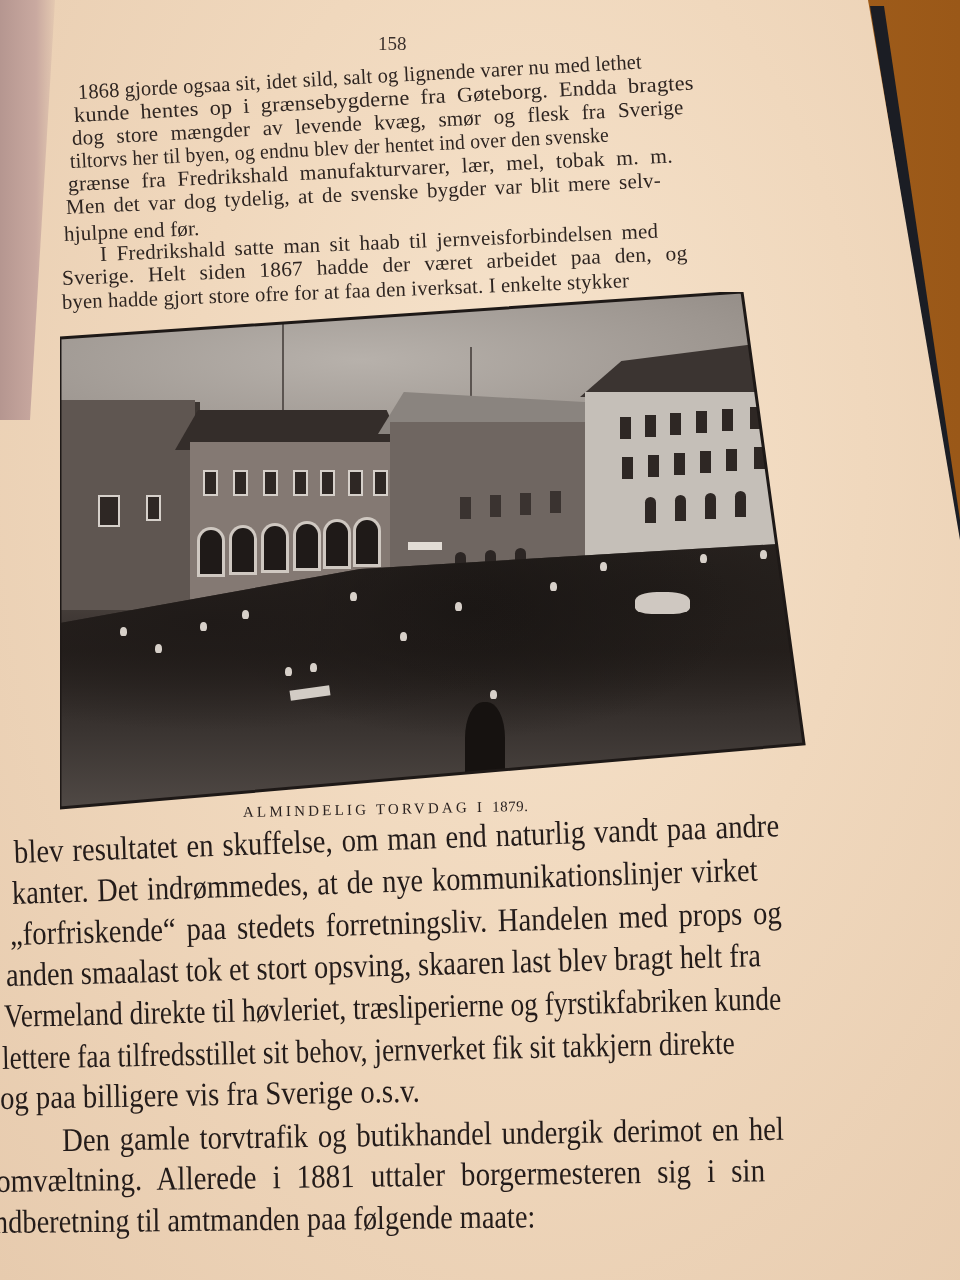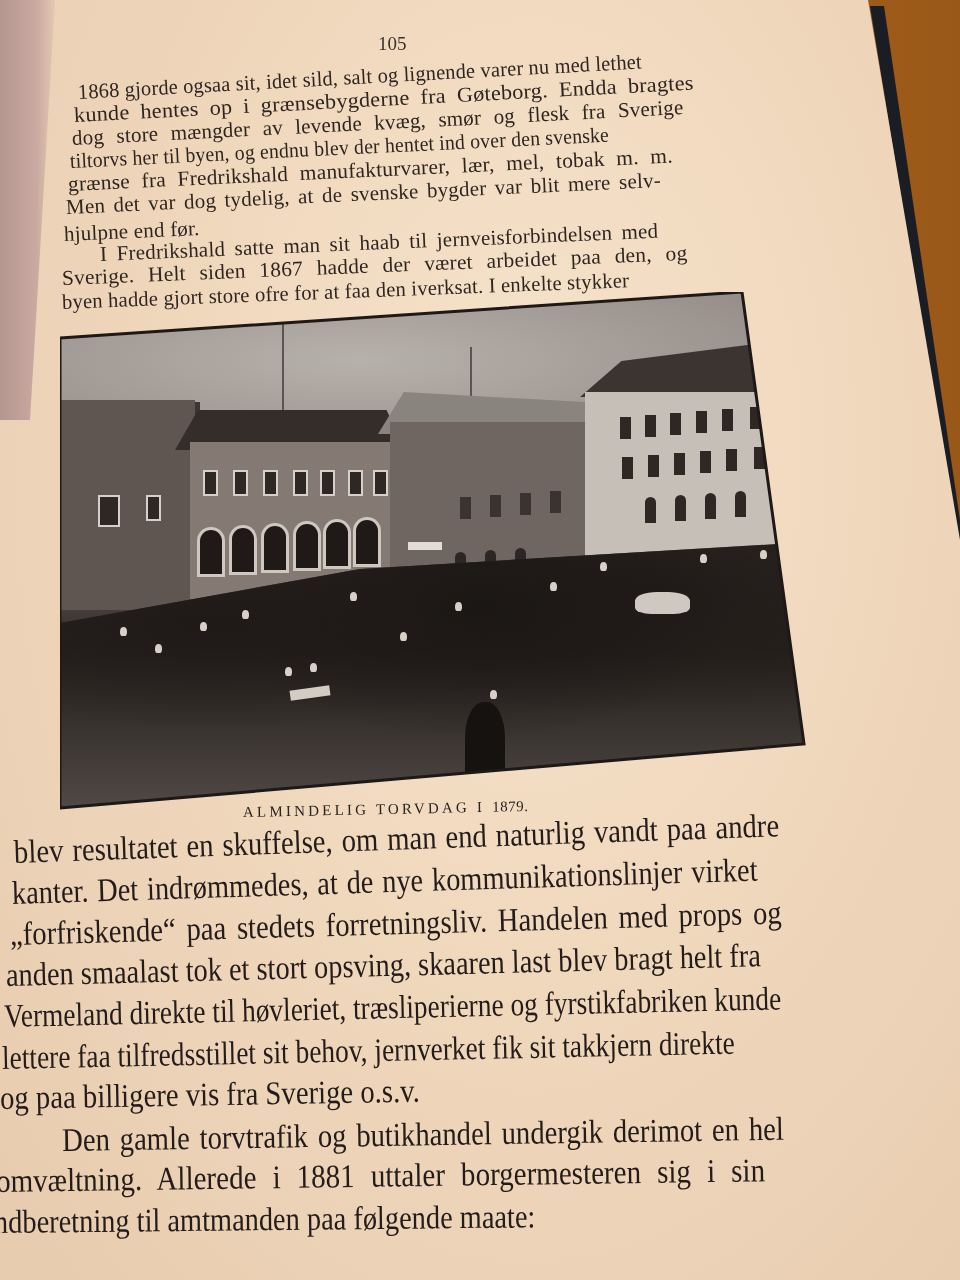--- a/index.html
+++ b/index.html
@@ -155,21 +155,21 @@
   </style>
 </head>
 <body>
 
 <div class="scene">
   <div class="cover-edge"></div>
   <div class="page"></div>
   <div class="left-shadow"></div>
 
   <div class="text-layer">
-    <div class="page-number">105</div>
+    <div class="page-number">158</div>
 
     <div class="line top-line" style="left:78px; top:80px; transform: rotate(-3.1deg) scaleX(0.97);">1868 gjorde ogsaa sit, idet sild, salt og lignende varer nu med lethet</div>
     <div class="line top-line" style="left:74px; top:103px; transform: rotate(-3.0deg) scaleX(1.06); word-spacing:5px;">kunde hentes op i grænsebygderne fra Gøteborg.  Endda bragtes</div>
     <div class="line top-line" style="left:72px; top:126px; transform: rotate(-2.9deg) scaleX(1.0); word-spacing:7px;">dog store mængder av levende kvæg, smør og flesk fra Sverige</div>
     <div class="line top-line" style="left:70px; top:149px; transform: rotate(-2.8deg) scaleX(0.94);">tiltorvs her til byen, og endnu blev der hentet ind over den svenske</div>
     <div class="line top-line" style="left:68px; top:172px; transform: rotate(-2.7deg) scaleX(1.02); word-spacing:6px;">grænse fra Fredrikshald manufakturvarer, lær, mel, tobak m. m.</div>
     <div class="line top-line" style="left:66px; top:195px; transform: rotate(-2.6deg) scaleX(1.0); word-spacing:3px;">Men det var dog tydelig, at de svenske bygder var blit mere selv-</div>
     <div class="line top-line" style="left:64px; top:222px; transform: rotate(-2.5deg);">hjulpne end før.</div>
 
     <div class="line top-line" style="left:100px; top:242px; transform: rotate(-2.4deg) scaleX(1.0); word-spacing:4px;">I Fredrikshald satte man sit haab til jernveisforbindelsen med</div>

